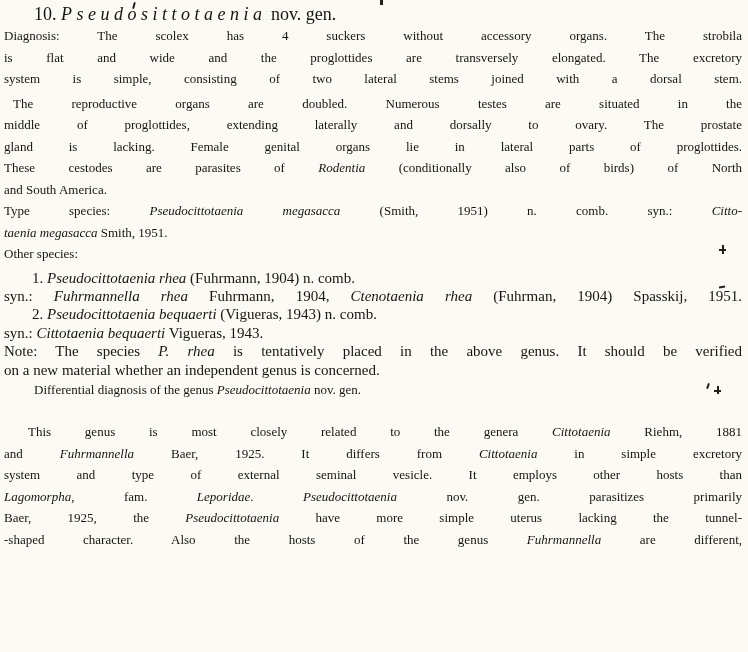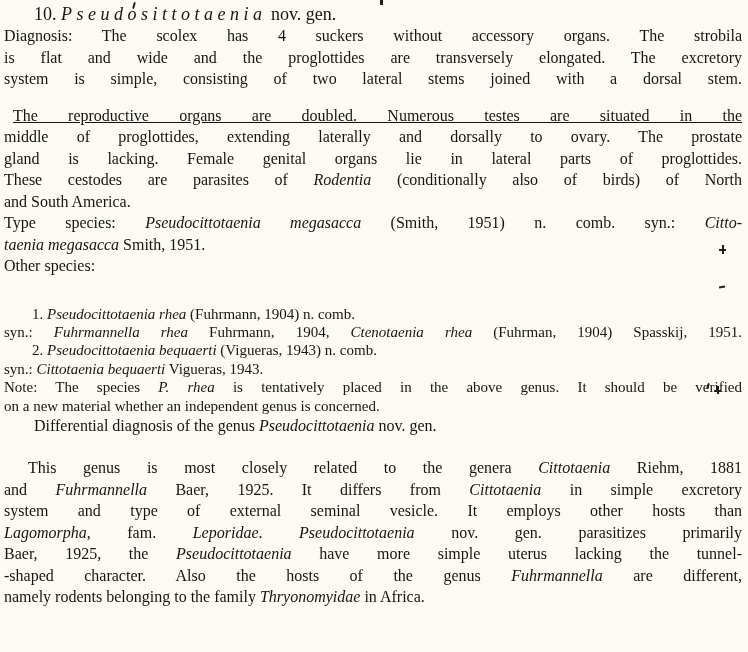--- a/index.html
+++ b/index.html
@@ -4,33 +4,33 @@
 <style>
   html,body{margin:0;padding:0;}
   body{width:748px;height:652px;background:#fbfaf5;overflow:hidden;}
   .page{
     position:relative;width:748px;height:652px;box-sizing:border-box;
     padding:3px 6px 0 4px;
     font-family:"Liberation Serif", serif;
     color:#17150f;
     background:#fbfaf5;
   }
-  .ln{font-size:16px;line-height:21.5px;text-align:justify;text-align-last:justify;}
+  .ln{font-size:13px;line-height:21.5px;text-align:justify;text-align-last:justify;}
   .last{text-align-last:left;}
   .head{font-size:18px;line-height:22px;text-align-last:left;}
   .it{font-style:italic;}
   .sp{letter-spacing:4.5px;}
   .sm .ln{font-size:15px;line-height:18.4px;}
   .i9{padding-left:9px;}
   .i24{padding-left:24px;}
   .i28{padding-left:28px;}
   .i30{padding-left:30px;box-sizing:border-box;}
-  .mt3{margin-top:15px;text-decoration:underline;}
+  .mt3{margin-top:3px;}
   .mt14{margin-top:21px;}
-  .mt16{margin-top:28px;}
+  .mt16{margin-top:4px;}
   .mt18{}
   .art{position:absolute;background:#221f1a;}
   #art-top{left:380px;top:0;width:3px;height:5px;}
   #art-head-apos{left:133px;top:2px;width:2px;height:7px;transform:rotate(16deg);border-radius:1px;}
   #art-cross1-v{left:722px;top:245px;width:2px;height:9px;}
   #art-cross1-h{left:719px;top:249px;width:7px;height:2px;}
   #art-dash1{left:719px;top:286px;width:6px;height:2px;transform:rotate(-8deg);}
   #art-apos2{left:707px;top:383px;width:2px;height:6px;transform:rotate(20deg);border-radius:1px;}
   #art-cross2-v{left:717px;top:386px;width:2px;height:8px;}
   #art-cross2-h{left:714px;top:390px;width:7px;height:2px;}
@@ -67,21 +67,20 @@
   </div>
 
   <div class="ln last i30 mt18"><span>Differential diagnosis of the genus </span><span class="it">Pseudocittotaenia</span><span> nov. gen.</span></div>
 
   <div class="ln i24 mt14"><span>This genus is most closely related to the genera </span><span class="it">Cittotaenia</span><span> Riehm, 1881</span></div>
   <div class="ln"><span>and </span><span class="it">Fuhrmannella</span><span> Baer, 1925. It differs from </span><span class="it">Cittotaenia</span><span> in simple excretory</span></div>
   <div class="ln"><span>system and type of external seminal vesicle. It employs other hosts than</span></div>
   <div class="ln"><span class="it">Lagomorpha</span><span>, fam. </span><span class="it">Leporidae</span><span>. </span><span class="it">Pseudocittotaenia</span><span> nov. gen. parasitizes primarily</span></div>
   <div class="ln"><span>Baer, 1925, the </span><span class="it">Pseudocittotaenia</span><span> have more simple uterus lacking the tunnel-</span></div>
   <div class="ln"><span>-shaped character. Also the hosts of the genus </span><span class="it">Fuhrmannella</span><span> are different,</span></div>
-  <div class="ln last"><span>namely rodents belonging to the family </span><span class="it">Thryonomyidae</span><span> in Africa.</span></div>
 
   <div class="art" id="art-top"></div>
   <div class="art" id="art-head-apos"></div>
   <div class="art" id="art-cross1-v"></div>
   <div class="art" id="art-cross1-h"></div>
   <div class="art" id="art-dash1"></div>
   <div class="art" id="art-apos2"></div>
   <div class="art" id="art-cross2-v"></div>
   <div class="art" id="art-cross2-h"></div>
 

